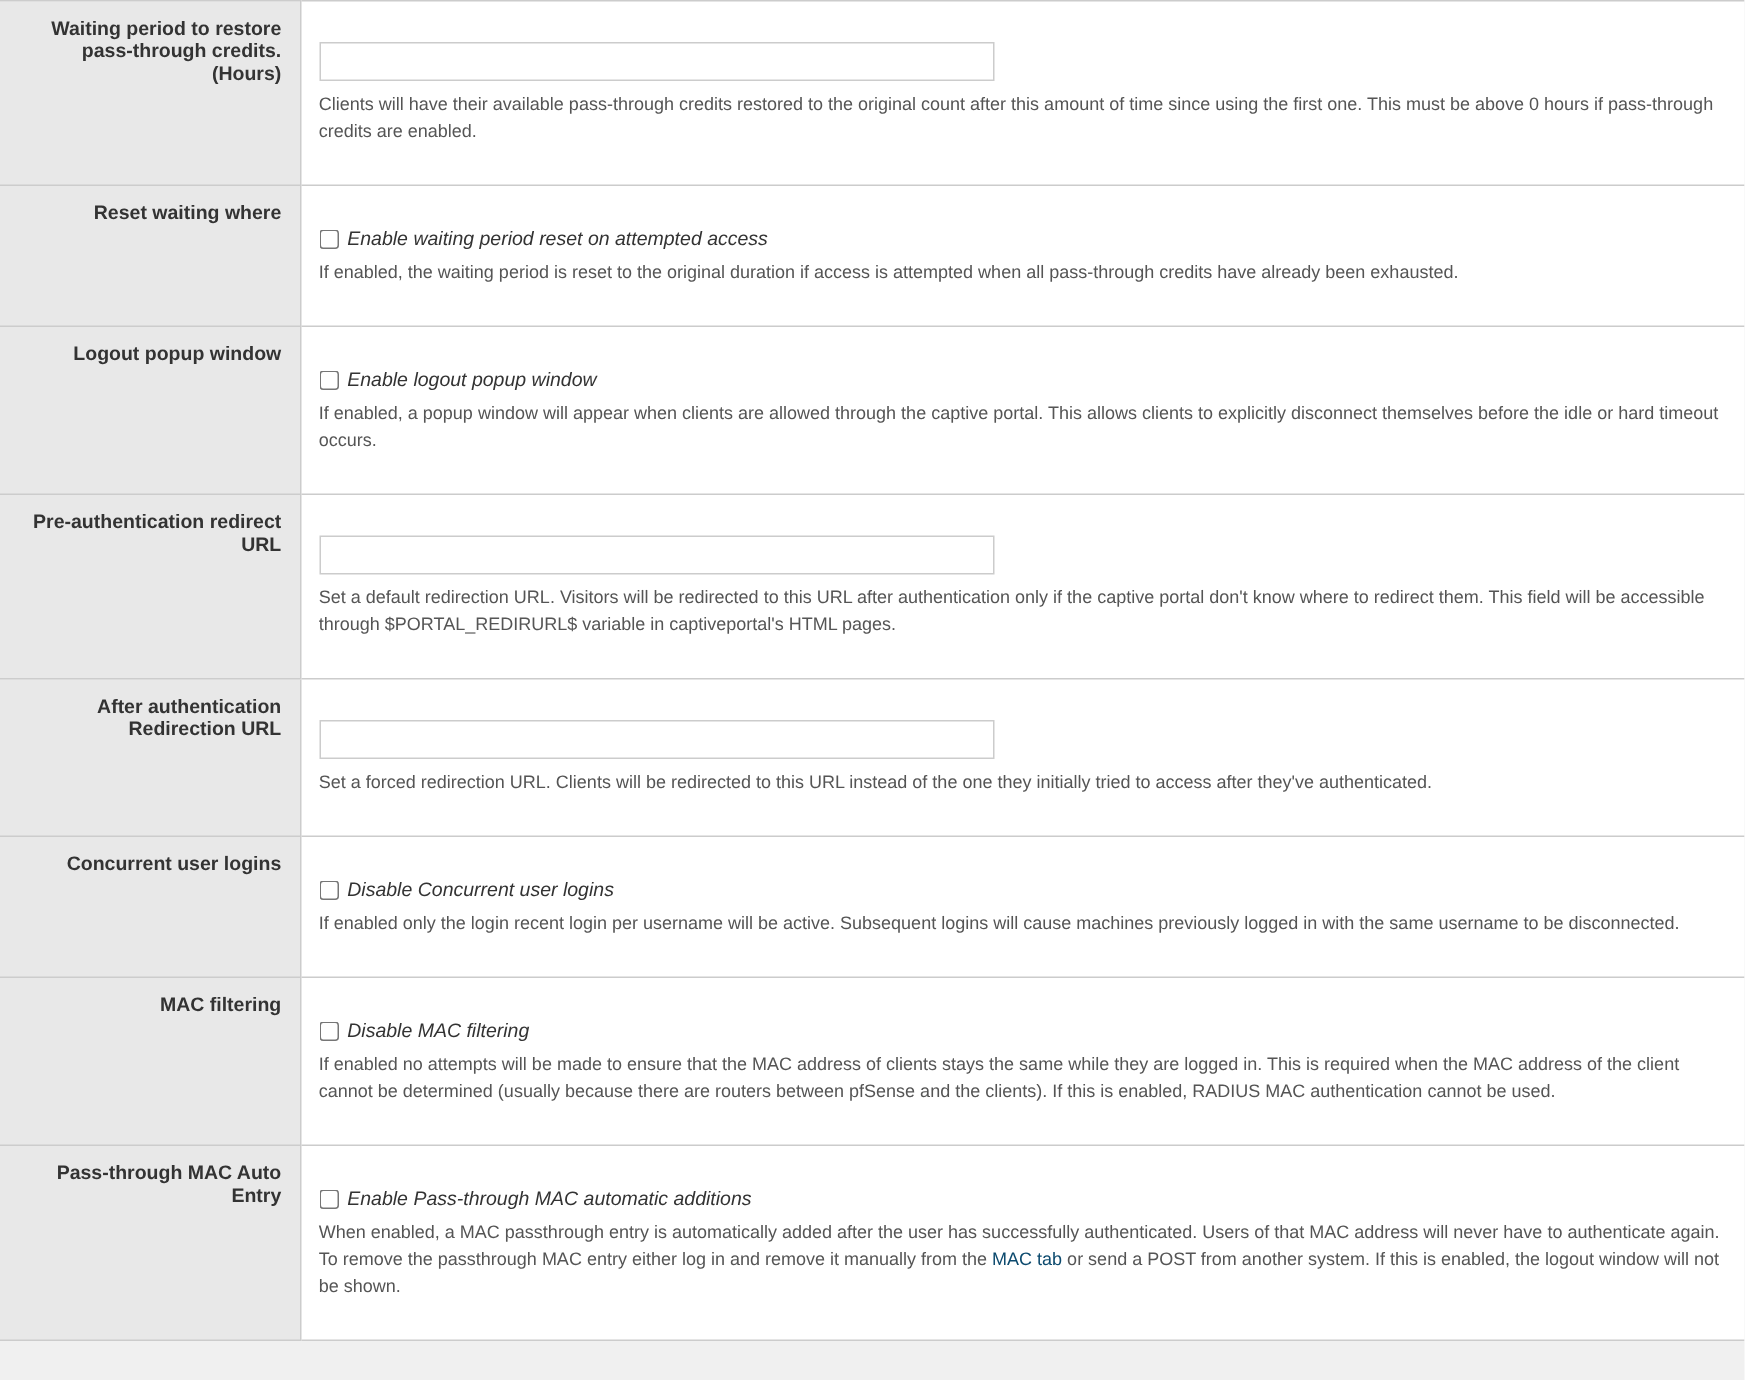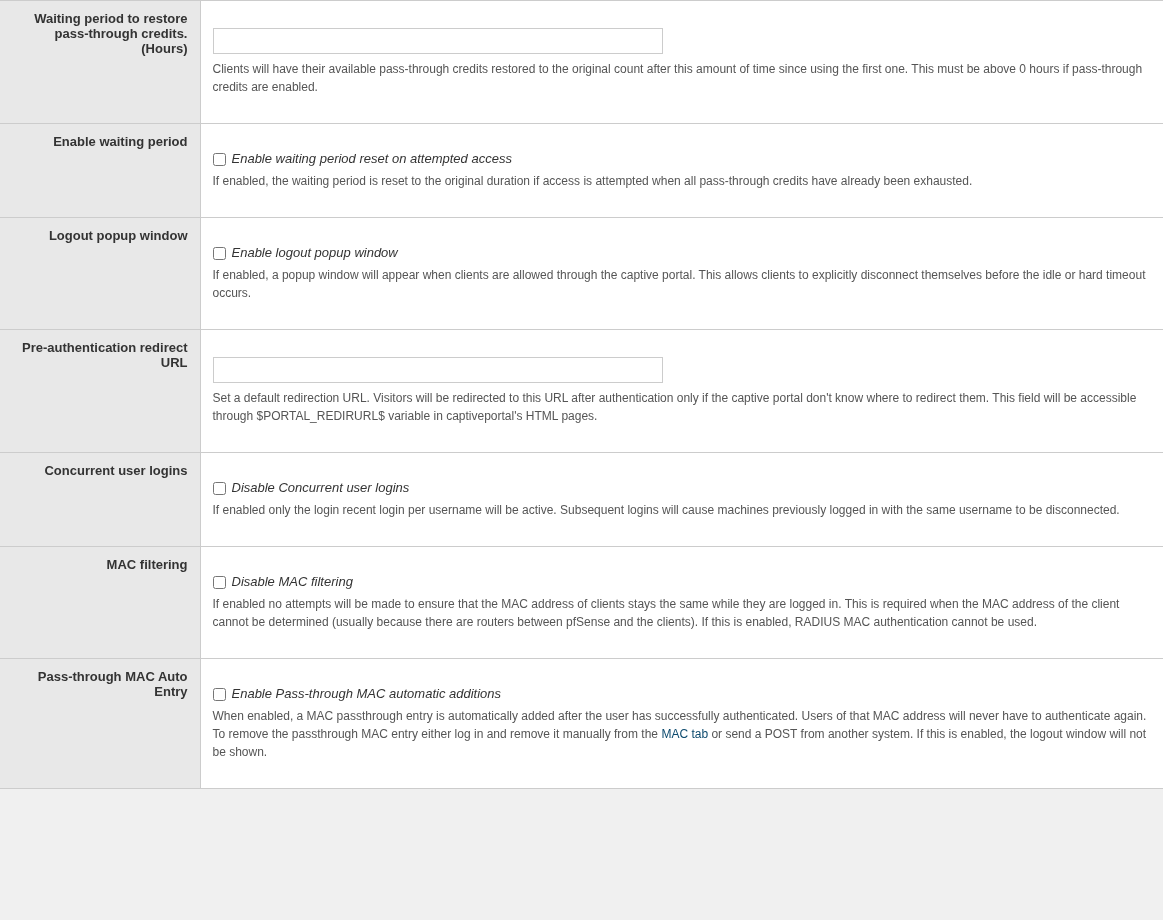--- a/index.html
+++ b/index.html
@@ -93,21 +93,21 @@
 <table class="settings-table">
   <tbody id="settings-tbody">
   <tr>
         <td class="label-cell">Waiting period to restore pass-through credits. (Hours)</td>
         <td class="content-cell">
           <input type="text" class="text-input" placeholder="" style="">
           <div class="description-text">Clients will have their available pass-through credits restored to the original count after this amount of time since using the first one. This must be above 0 hours if pass-through credits are enabled.</div>
         </td>
       </tr>
       <tr>
-        <td class="label-cell">Enable waiting period</td>
+        <td class="label-cell">Reset waiting where</td>
         <td class="content-cell">
           <div class="checkbox-row">
             <input type="checkbox" style="">
             <span class="checkbox-label">Enable waiting period reset on attempted access</span>
           </div>
           <div class="description-text">If enabled, the waiting period is reset to the original duration if access is attempted when all pass-through credits have already been exhausted.</div>
         </td>
       </tr>
       <tr>
         <td class="label-cell">Logout popup window</td>
@@ -117,20 +117,27 @@
             <span class="checkbox-label">Enable logout popup window</span>
           </div>
           <div class="description-text">If enabled, a popup window will appear when clients are allowed through the captive portal. This allows clients to explicitly disconnect themselves before the idle or hard timeout occurs.</div>
         </td>
       </tr>
       <tr>
         <td class="label-cell">Pre-authentication redirect URL</td>
         <td class="content-cell">
           <input type="text" class="text-input" placeholder="" style="">
           <div class="description-text">Set a default redirection URL. Visitors will be redirected to this URL after authentication only if the captive portal don't know where to redirect them. This field will be accessible through $PORTAL_REDIRURL$ variable in captiveportal's HTML pages.</div>
+        </td>
+      </tr>
+      <tr>
+        <td class="label-cell">After authentication Redirection URL</td>
+        <td class="content-cell">
+          <input type="text" class="text-input" placeholder="" style="">
+          <div class="description-text">Set a forced redirection URL. Clients will be redirected to this URL instead of the one they initially tried to access after they've authenticated.</div>
         </td>
       </tr>
       <tr>
         <td class="label-cell">Concurrent user logins</td>
         <td class="content-cell">
           <div class="checkbox-row">
             <input type="checkbox" style="">
             <span class="checkbox-label">Disable Concurrent user logins</span>
           </div>
           <div class="description-text">If enabled only the login recent login per username will be active. Subsequent logins will cause machines previously logged in with the same username to be disconnected.</div>

